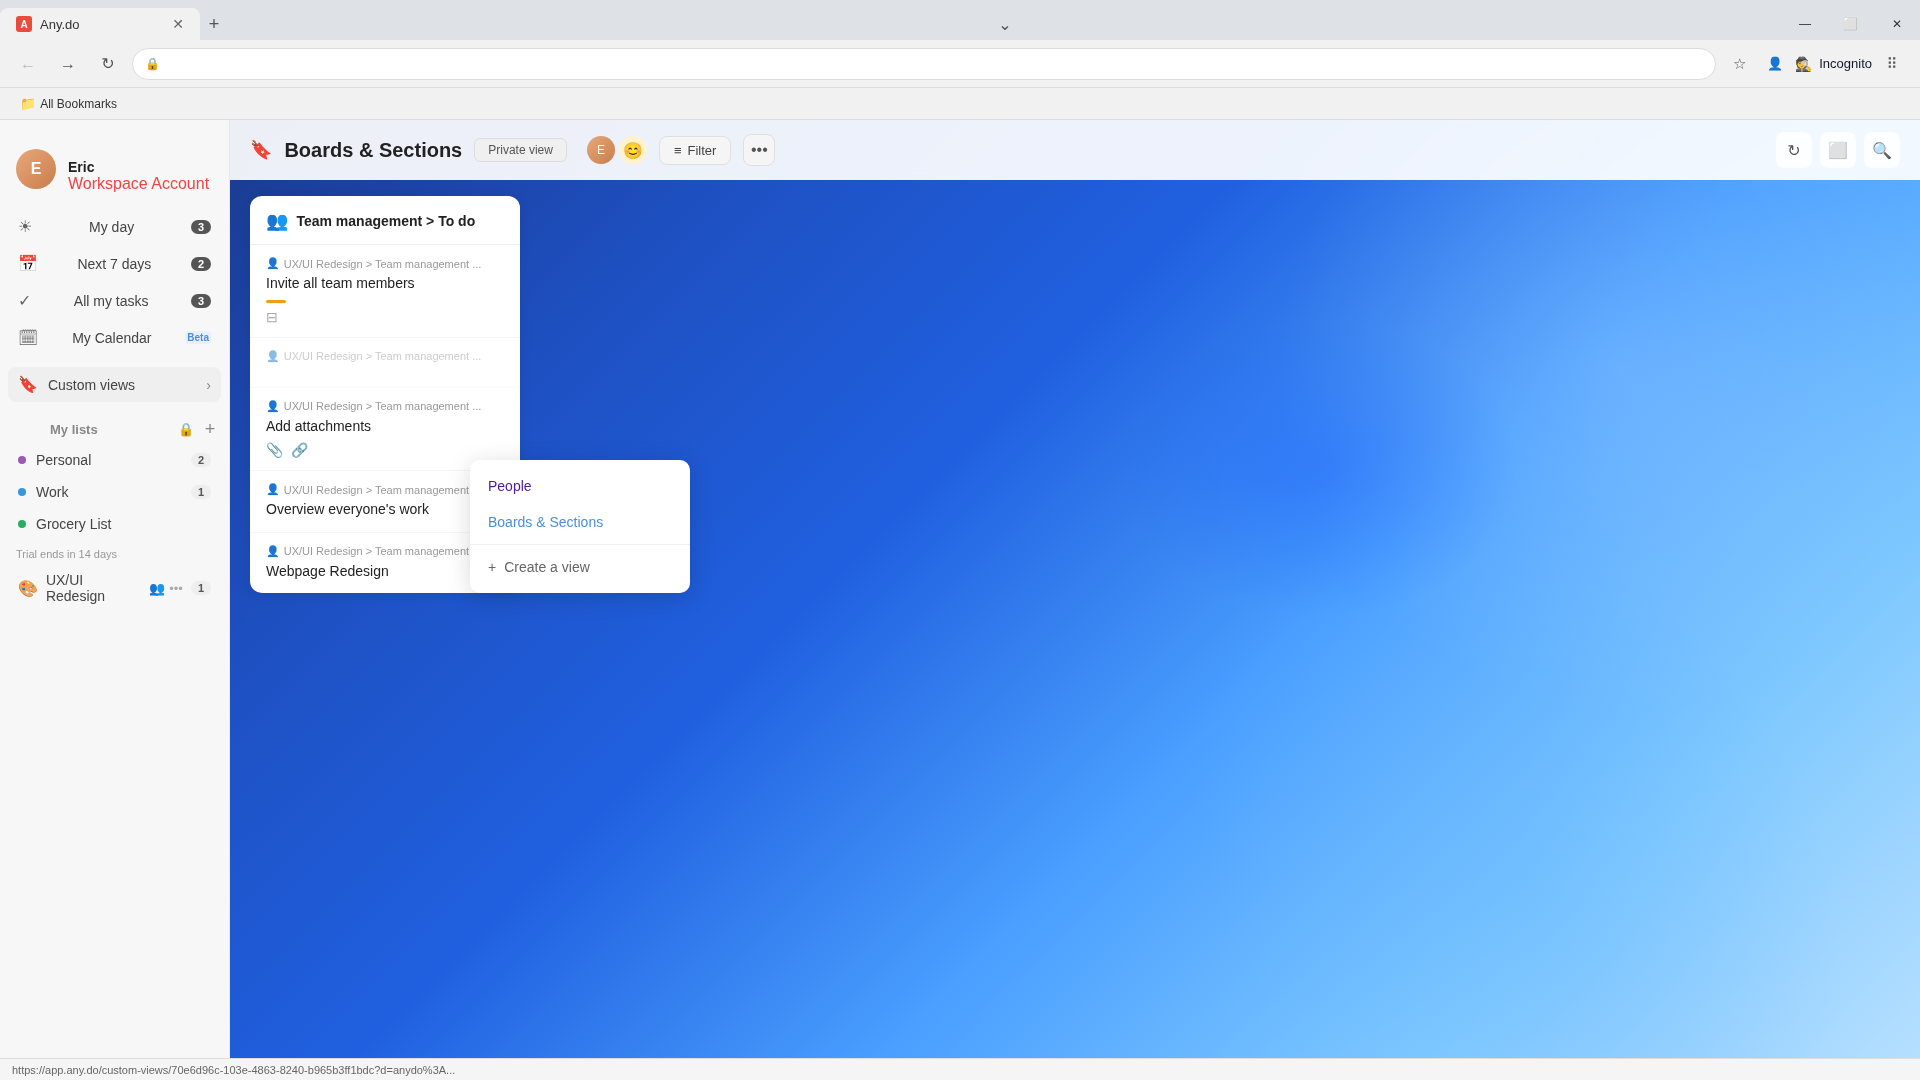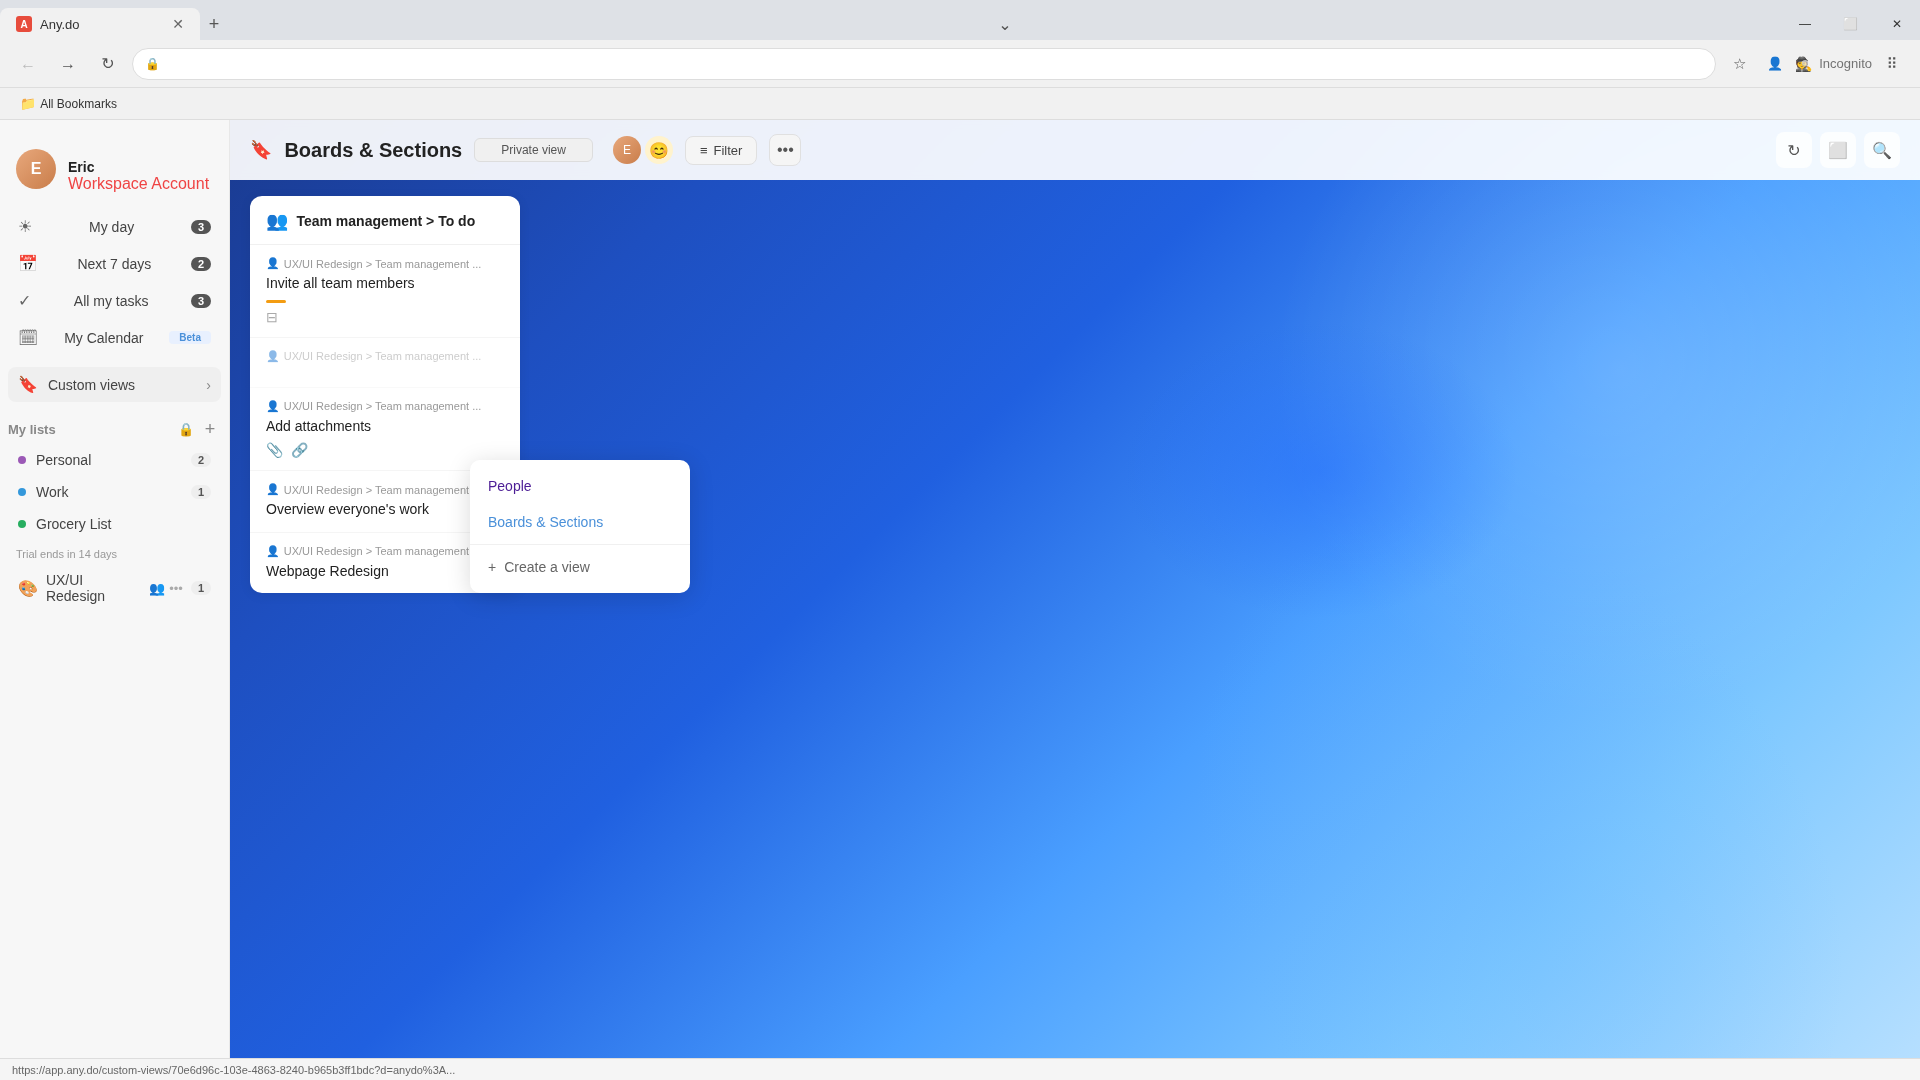--- a/index.html
+++ b/index.html
@@ -37,28 +37,28 @@
     .avatar { width: 40px; height: 40px; border-radius: 50%; background: linear-gradient(135deg, #e8a87c, #c97d4a); display: flex; align-items: center; justify-content: center; font-size: 16px; font-weight: bold; color: white; flex-shrink: 0; }
     .profile-info { display: flex; flex-direction: column; }
     .profile-name { font-size: 14px; font-weight: 600; color: #222; margin-top: 15px; }
     .profile-subtitle { font-size: 16px; color: #ef4444; }
 
     .sidebar-nav { display: flex; flex-direction: column; gap: 2px; padding: 0 8px; }
     .nav-item { display: flex; align-items: center; gap: 10px; padding: 8px 10px; border-radius: 8px; cursor: pointer; font-size: 14px; color: #444; }
     .nav-item .nav-icon { font-size: 16px; color: #666; }
     .nav-item .nav-label { flex: 1; text-align: center; }
     .nav-item .badge { background: #555; color: white; border-radius: 10px; padding: 1px 7px; font-size: 11px; font-weight: 600; }
-    .beta-badge { background: #e8f0fe; color: #4a90d9; border-radius: 4px; padding: 1px 10px; font-size: 10px; font-weight: 600; }
+    .beta-badge { background: #e8f0fe; color: #4a90d9; border-radius: 4px; padding: 1px 2px; font-size: 10px; font-weight: 600; }
 
     .custom-views-item { display: flex; align-items: center; gap: 10px; padding: 8px 10px; border-radius: 8px; cursor: pointer; font-size: 14px; color: #444; background: #efefef; margin: 0 8px; }
     .custom-views-item .cv-icon { font-size: 16px; color: #666; }
     .custom-views-item .cv-label { flex: 1; font-weight: 500; }
     .custom-views-item .cv-arrow { color: #888; font-size: 14px; }
 
-    .my-lists-header { display: flex; align-items: center; padding: 12px 8px 4px; }
+    .my-lists-header { display: flex; align-items: center; padding: 12px 8px 4px; margin-left: 42px; }
     .my-lists-title { font-size: 13px; color: #888; font-weight: 600; flex: 1; }
     .lock-icon-small { font-size: 13px; color: #999; margin-right: 4px; }
     .add-list-btn { width: 22px; height: 22px; display: flex; align-items: center; justify-content: center; border-radius: 50%; cursor: pointer; color: #888; font-size: 18px; }
 
     .list-item { display: flex; align-items: center; gap: 10px; padding: 8px 10px; border-radius: 8px; cursor: pointer; font-size: 14px; color: #444; margin: 0 8px; }
     .list-dot { width: 8px; height: 8px; border-radius: 50%; background: #888; }
     .list-dot.purple { background: #9b59b6; }
     .list-dot.blue { background: #3498db; }
     .list-dot.green { background: #27ae60; }
     .list-item .list-badge { background: #eee; color: #555; border-radius: 10px; padding: 1px 7px; font-size: 11px; font-weight: 600; margin-left: auto; }
@@ -76,21 +76,21 @@
     
     .bg-gradient { position: absolute; top: 0; left: 0; right: 0; bottom: 0; background: linear-gradient(135deg, #1a3a8f 0%, #1e4fc0 20%, #2060e0 40%, #4a9fff 60%, #7ec8ff 80%, #b8e0ff 100%); }
     .bg-blob1 { position: absolute; top: -100px; right: -50px; width: 700px; height: 700px; background: radial-gradient(ellipse, rgba(255,255,255,0.15) 0%, transparent 70%); border-radius: 50%; }
     .bg-blob2 { position: absolute; bottom: -200px; right: 100px; width: 600px; height: 800px; background: radial-gradient(ellipse, rgba(100,180,255,0.3) 0%, transparent 70%); border-radius: 50%; transform: rotate(-30deg); }
     .bg-blob3 { position: absolute; top: 200px; right: 400px; width: 400px; height: 300px; background: radial-gradient(ellipse, rgba(30,100,255,0.4) 0%, transparent 70%); border-radius: 50%; }
 
     
     .main-header { position: relative; z-index: 10; display: flex; align-items: center; padding: 12px 20px; gap: 12px; background: transparent; }
     .header-bookmark-icon { font-size: 18px; color: #333; }
     .header-title { font-size: 20px; font-weight: 700; color: #222; }
-    .private-view-badge { background: #f0f0f0; border: 1px solid #ddd; border-radius: 6px; padding: 4px 26px; font-size: 12px; color: #555; cursor: pointer; }
+    .private-view-badge { background: #f0f0f0; border: 1px solid #ddd; border-radius: 6px; padding: 4px 13px; font-size: 12px; color: #555; cursor: pointer; }
     .header-avatars { display: flex; gap: 4px; margin-left: 8px; }
     .header-avatar { width: 28px; height: 28px; border-radius: 50%; background: linear-gradient(135deg, #e8a87c, #c97d4a); display: flex; align-items: center; justify-content: center; font-size: 12px; color: white; cursor: pointer; }
     .header-avatar.emoji { background: #fff3cd; font-size: 16px; }
     .filter-btn { display: flex; align-items: center; gap: 6px; background: #f5f5f5; border: 1px solid #e0e0e0; border-radius: 8px; padding: 6px 14px; font-size: 13px; color: #444; cursor: pointer; }
     .more-btn { background: #f5f5f5; border: 1px solid #e0e0e0; border-radius: 8px; width: 32px; height: 32px; display: flex; align-items: center; justify-content: center; cursor: pointer; color: #555; }
     .header-right-actions { margin-left: auto; display: flex; gap: 8px; }
     .header-action-btn { width: 36px; height: 36px; background: rgba(255,255,255,0.8); border-radius: 8px; display: flex; align-items: center; justify-content: center; cursor: pointer; font-size: 16px; color: #555; }
 
     
     .board-container { position: relative; z-index: 5; padding: 0 20px; }
@@ -148,21 +148,21 @@
     <div class="nav-btn">→</div>
     <div class="nav-btn">↻</div>
     <div class="address-bar">
       <span class="lock-icon">🔒</span>
     </div>
     <div class="toolbar-actions">
       <div class="toolbar-action-btn">☆</div>
       <div class="toolbar-action-btn" style="font-size:13px;">👤</div>
       <div class="incognito-area">
         <span class="incognito-icon">🕵</span>
-        <span style="font-size:13px; color:#737373;text-align:center;">Incognito</span>
+        <span style="font-size:13px; color:#0f172a;text-align:center;">Incognito</span>
       </div>
       <div class="toolbar-action-btn">⠿</div>
     </div>
   </div>
 
   <div class="bookmarks-bar">
     <div class="bookmark-item">
       <span class="bookmark-icon">📁</span>
       <span>All Bookmarks</span>
     </div>

